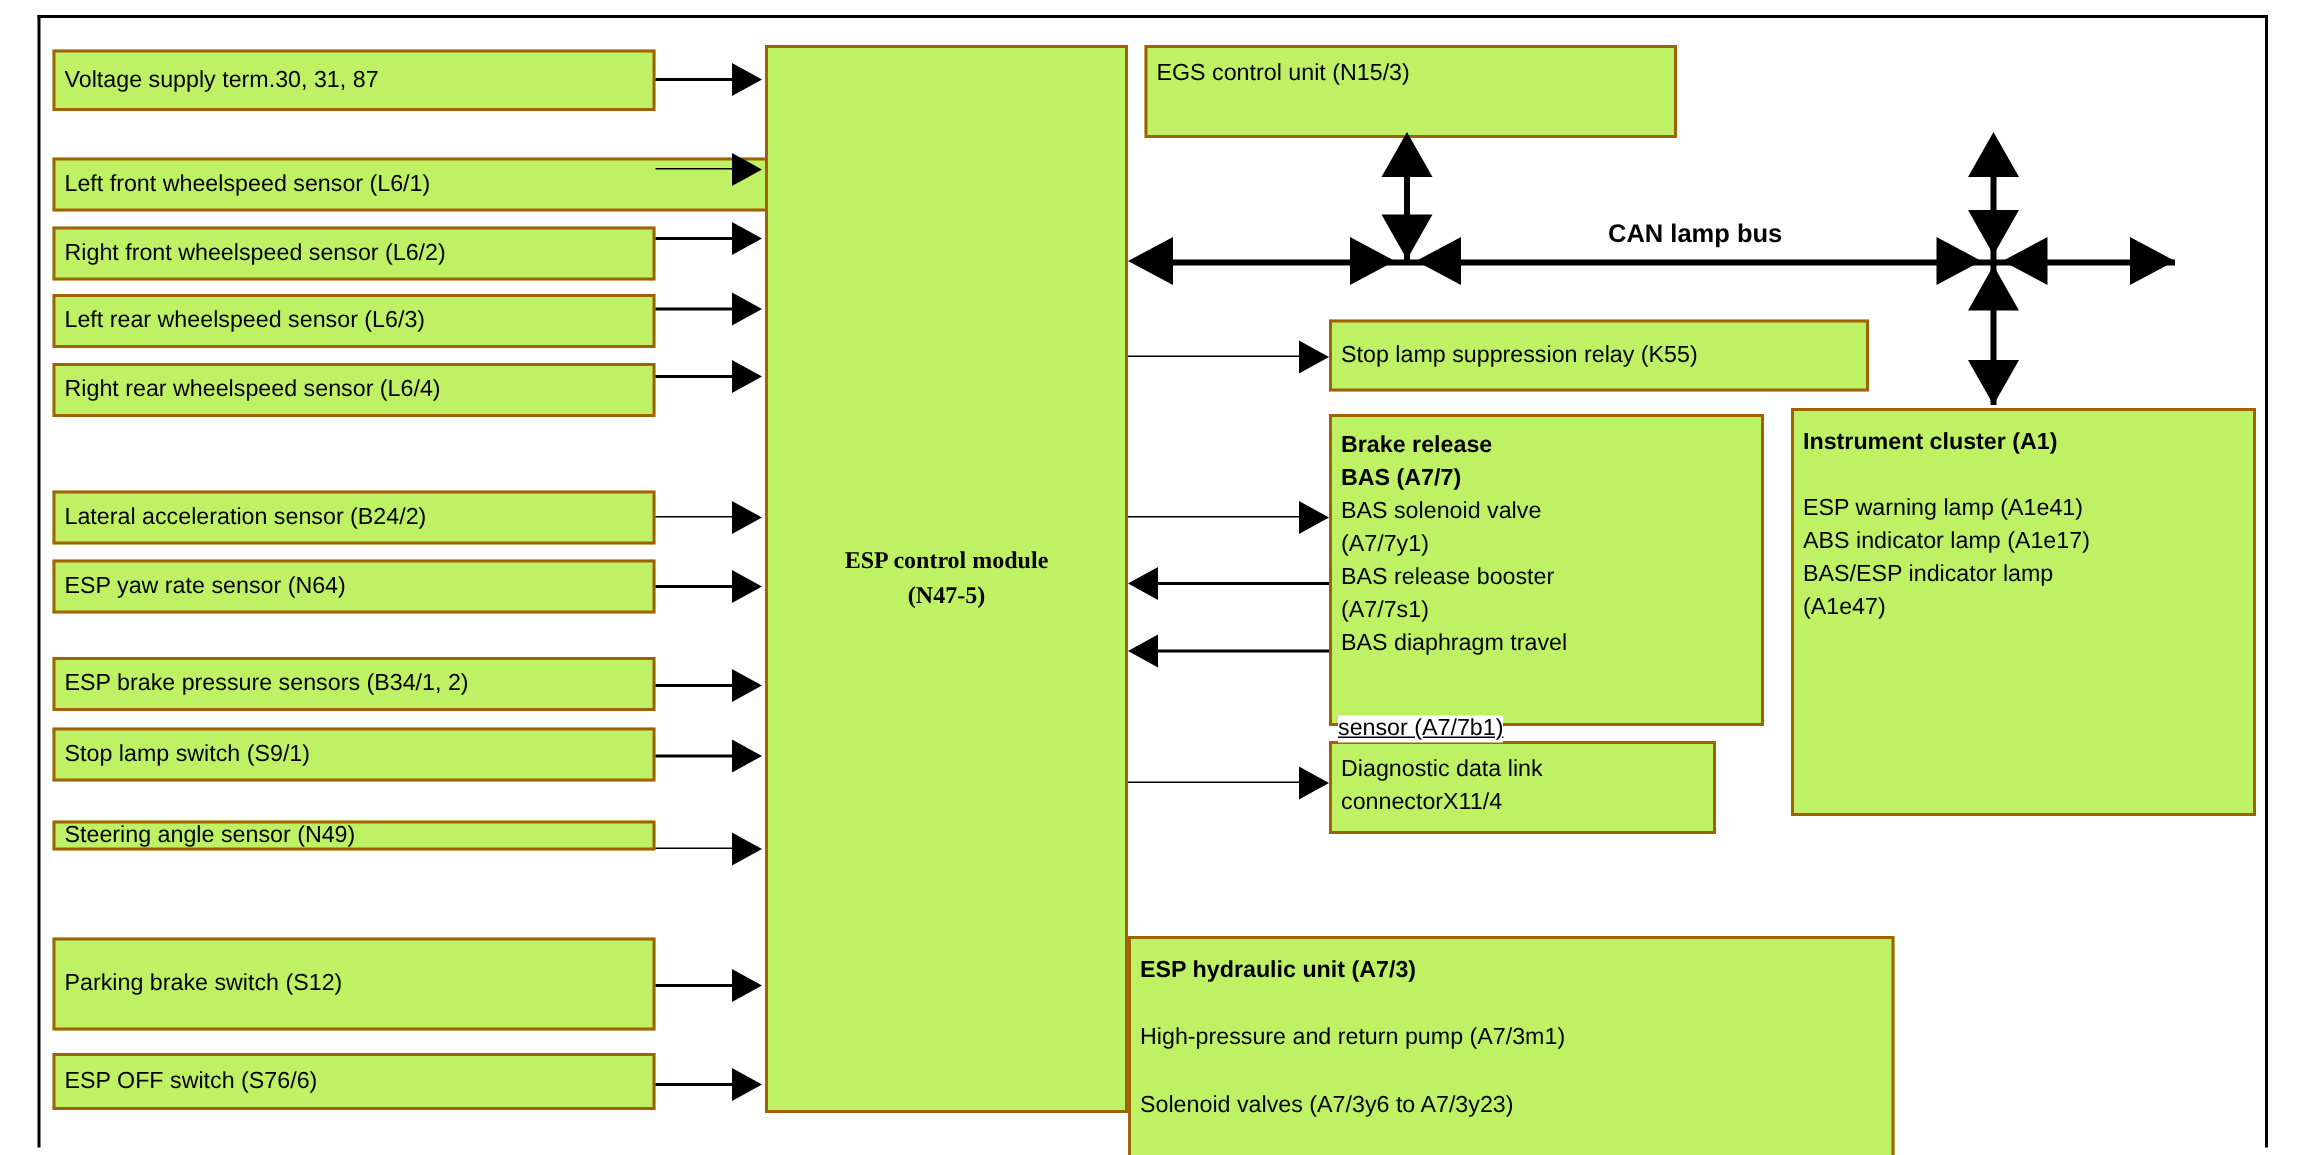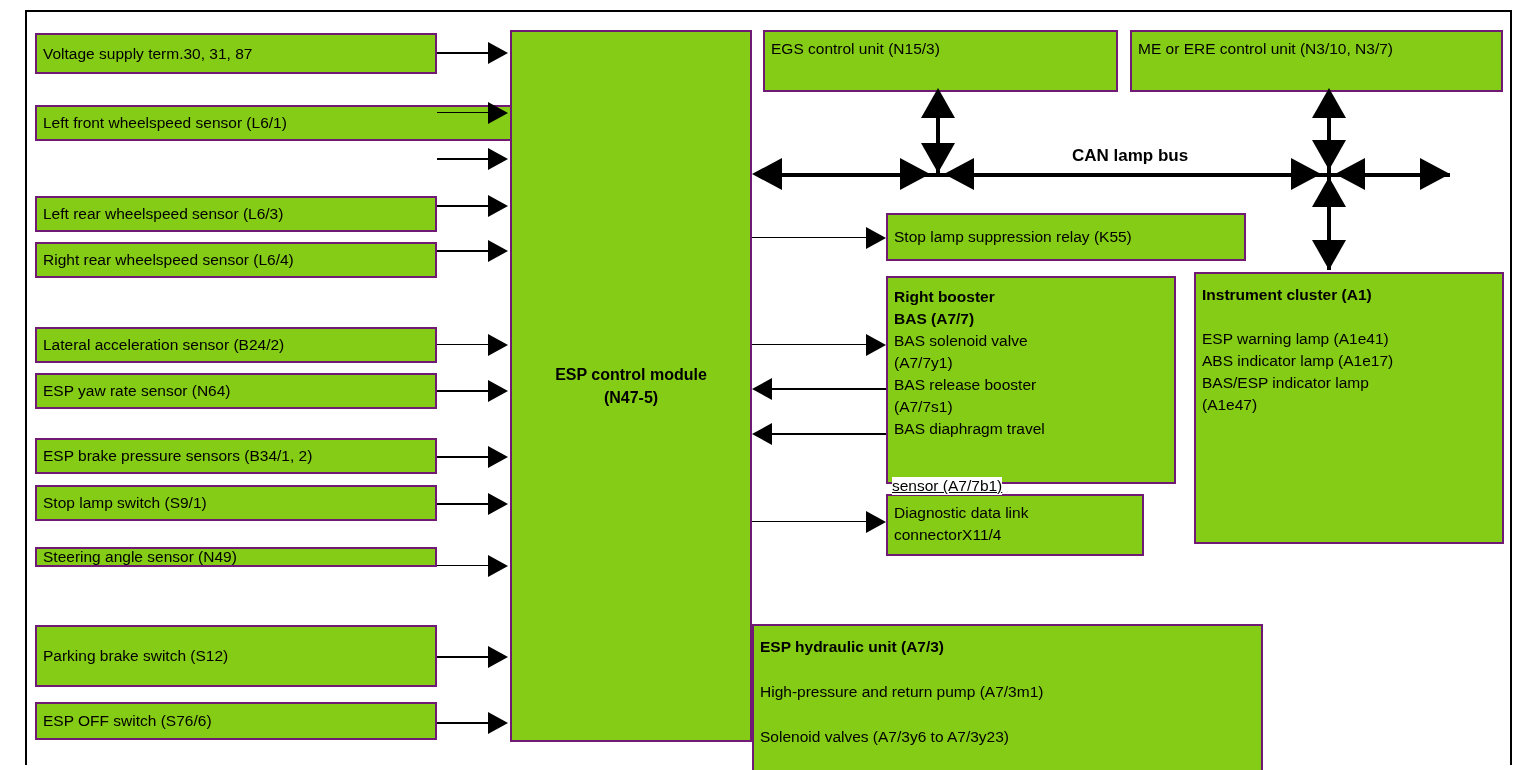--- a/index.html
+++ b/index.html
@@ -4,31 +4,31 @@
 <style>
   html,body{margin:0;padding:0;background:#ffffff;}
   body{font-family:"Liberation Sans","DejaVu Sans",sans-serif;color:#000;}
   #stage{position:relative;width:1536px;height:770px;background:#fff;overflow:hidden;}
 
   
   .frame{position:absolute;left:25px;top:10px;width:1487px;height:755px;
          border:2px solid #000;border-bottom:none;box-sizing:border-box;}
 
   
-  .box{position:absolute;box-sizing:border-box;border:2px solid #701a75;background:#84cc16;}
+  .box{position:absolute;box-sizing:border-box;border:2px solid #a16207;background:#bef264;}
   .box .txt{position:absolute;left:6px;right:4px;top:50%;transform:translateY(-50%);
             font-size:15.5px;line-height:1.42;white-space:nowrap;}
   .box .txt.wrap{white-space:normal;}
   .box .txt.topal{top:6px;transform:none;}
   b{font-weight:bold;}
 
   
   #esp-module{left:510px;top:30px;width:242px;height:712px;}
   #esp-module .txt{top:50%;transform:translateY(-50%);text-align:center;
-                   font-weight:bold;font-size:16px;line-height:1.45;left:0;right:0;}
+                   font-weight:bold;font-size:16px;line-height:1.45;left:0;right:0;font-family:Liberation Serif, serif;}
 
   
   .line{position:absolute;background:#000;}
   .hline{height:2px;}
   .vline{width:2px;}
   .hline.thick{height:4px;}
   .vline.thick{width:4px;}
   .ah{position:absolute;width:0;height:0;}
   .ah-r{border-top:11px solid transparent;border-bottom:11px solid transparent;border-left:20px solid #000;}
   .ah-l{border-top:11px solid transparent;border-bottom:11px solid transparent;border-right:20px solid #000;}
@@ -50,20 +50,23 @@
 <div id="stage">
 
   <div class="frame"></div>
 
   <div class="box" style="left:35px;top:33px;width:402px;height:41px;">
     <span class="txt">Voltage supply term.30, 31, 87</span>
   </div>
   <div class="box" style="left:35px;top:105px;width:484px;height:36px;">
     <span class="txt">Left front wheelspeed sensor (L6/1)</span>
   </div>
+  <div class="box" style="left:35px;top:151px;width:402px;height:36px;">
+    <span class="txt">Right front wheelspeed sensor (L6/2)</span>
+  </div>
   <div class="box" style="left:35px;top:196px;width:402px;height:36px;">
     <span class="txt">Left rear wheelspeed sensor (L6/3)</span>
   </div>
   <div class="box" style="left:35px;top:242px;width:402px;height:36px;">
     <span class="txt">Right rear wheelspeed sensor (L6/4)</span>
   </div>
   <div class="box" style="left:35px;top:327px;width:402px;height:36px;">
     <span class="txt">Lateral acceleration sensor (B24/2)</span>
   </div>
   <div class="box" style="left:35px;top:373px;width:402px;height:36px;">
@@ -125,23 +128,20 @@
     <span class="txt">
       <span>ESP control module</span><br>
       <span>(N47-5)</span>
     </span>
   </div>
 
   <div class="box" style="left:763px;top:30px;width:355px;height:62px;">
     <span class="txt topal">EGS control unit (N15/3)</span>
   </div>
 
-  <div class="box" style="left:1130px;top:30px;width:373px;height:62px;">
-    <span class="txt topal wrap">ME or ERE control unit (N3/10, N3/7)</span>
-  </div>
 
   <div class="line hline thick" style="left:762px;top:173px;width:688px;"></div>
   <div class="ah ah-l big" style="left:752px;top:158px;"></div>
   <div class="ah ah-r big" style="left:1420px;top:158px;"></div>
 
   <span class="canlabel" style="left:1072px;top:146px;">CAN lamp bus</span>
 
   <div class="line vline thick" style="left:936px;top:92px;height:84px;"></div>
   <div class="ah ah-u big" style="left:921px;top:88px;"></div>
   <div class="ah ah-d big" style="left:921px;top:143px;"></div>
@@ -168,21 +168,21 @@
   </div>
 
   <div class="box" style="left:886px;top:213px;width:360px;height:48px;">
     <span class="txt">Stop lamp suppression relay (K55)</span>
   </div>
   <div class="line hline" style="left:752px;top:237px;width:116px;height:1px;"></div>
   <div class="ah ah-r" style="left:866px;top:227px;"></div>
 
   <div class="box" style="left:886px;top:276px;width:290px;height:208px;">
     <span class="txt topal" style="top:8px;">
-      <b>Right booster</b><br>
+      <b>Brake release</b><br>
       <b>BAS (A7/7)</b><br>
       <span>BAS solenoid valve</span><br>
       <span>(A7/7y1)</span><br>
       <span>BAS release booster</span><br>
       <span>(A7/7s1)</span><br>
       <span>BAS diaphragm travel</span>
     </span>
   </div>
 
   <span class="overflow-txt" style="left:892px;top:477px;text-decoration:underline;">sensor (A7/7b1)</span>

